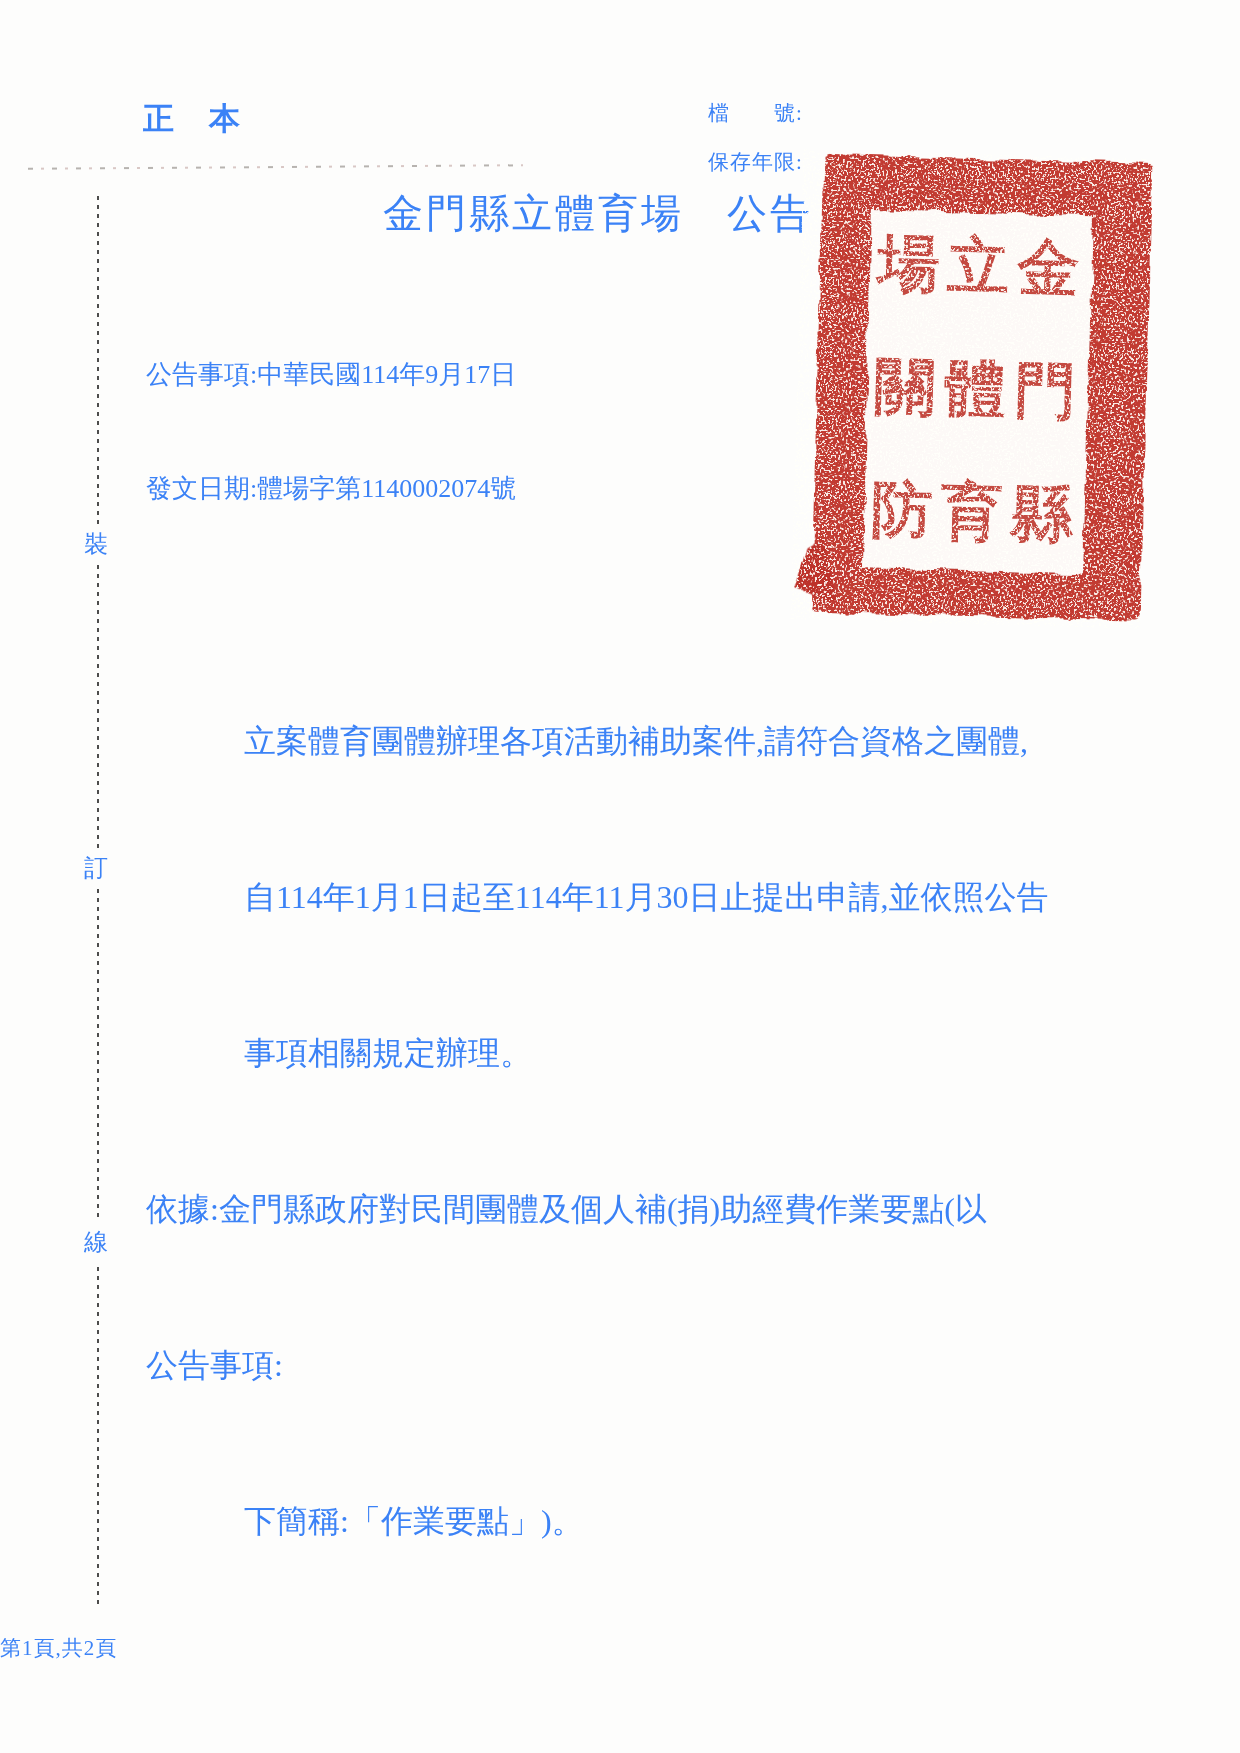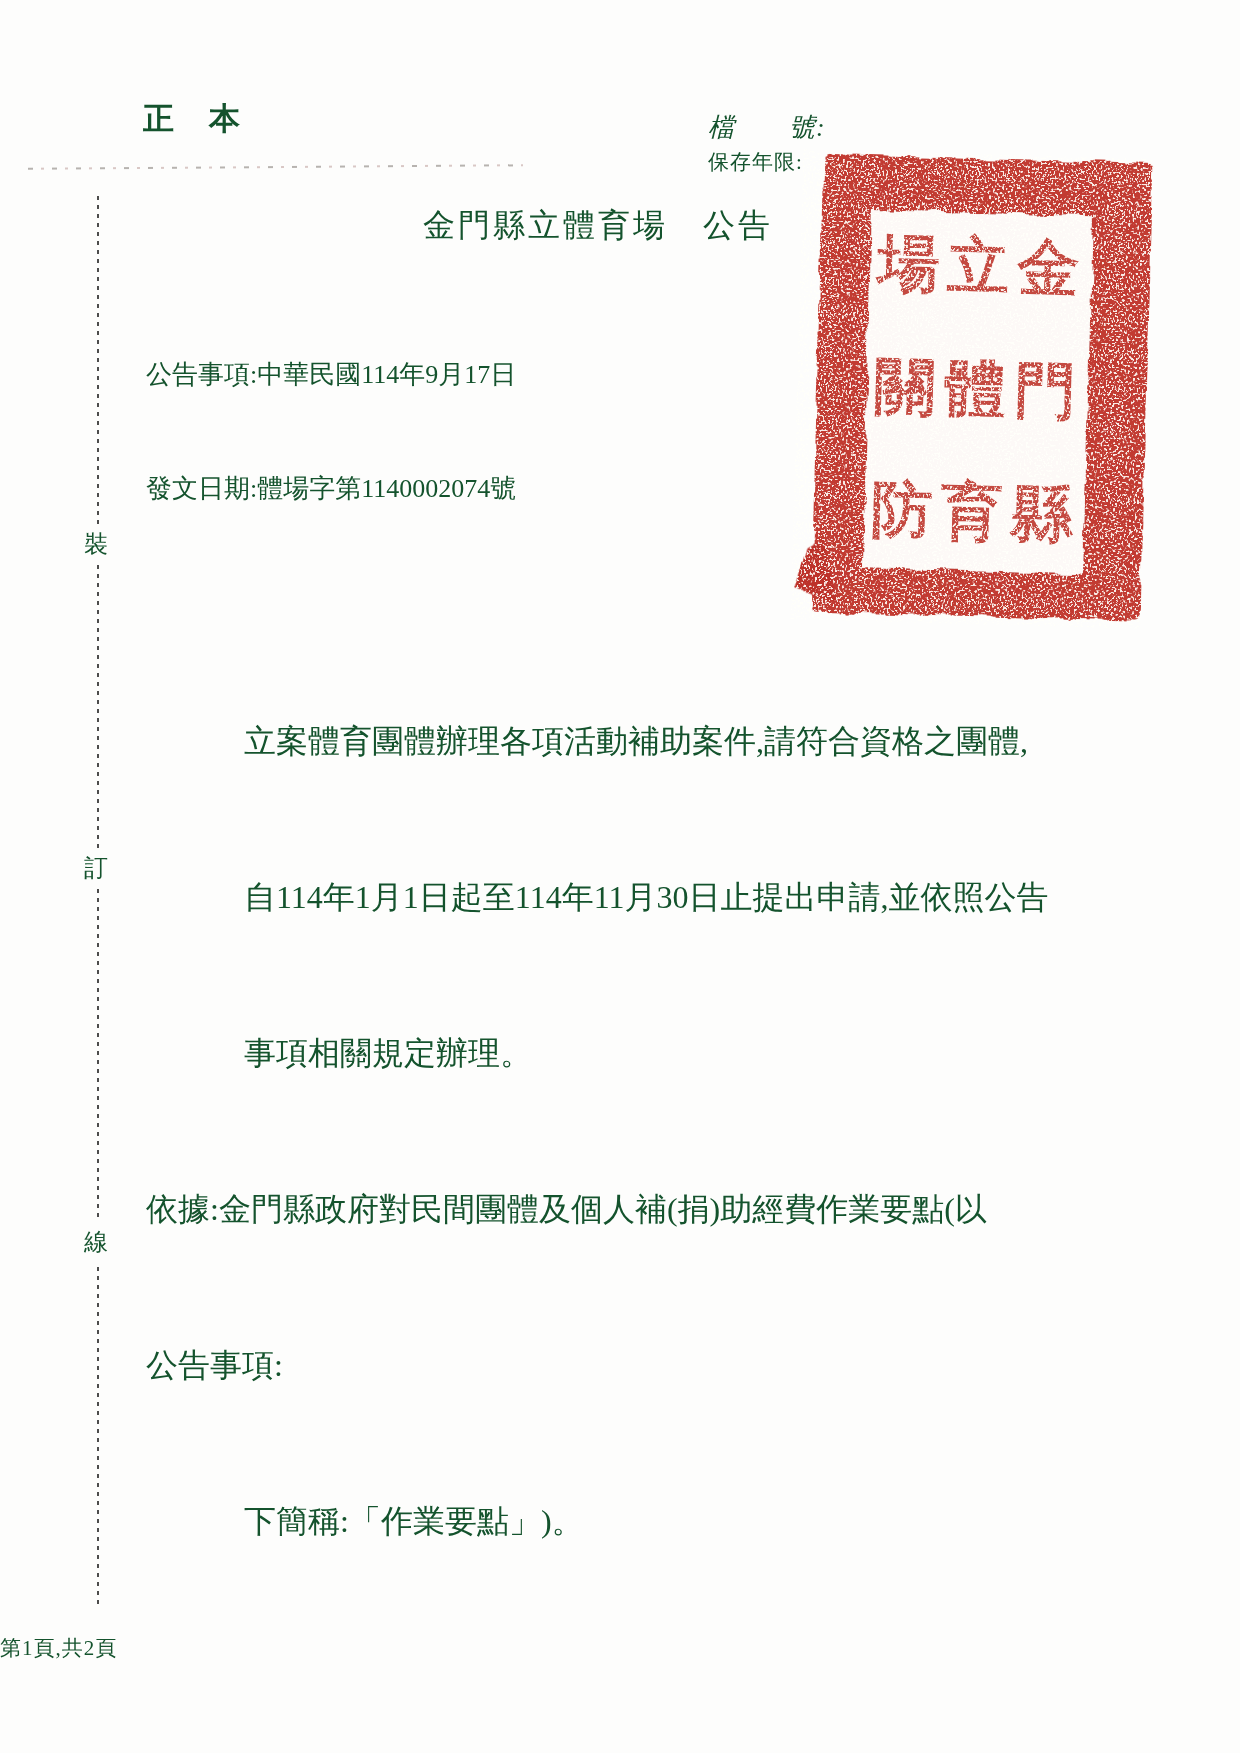--- a/index.html
+++ b/index.html
@@ -3,38 +3,38 @@
 <meta charset="utf-8">
 <style>
   html,body{margin:0;padding:0;background:#e8e8e8;}
   .page{
     position:relative;
     width:1240px;height:1753px;
     margin:0 auto;
     background:#fdfdfc;
     overflow:hidden;
     font-family:"Liberation Serif","DejaVu Serif",serif;
-    color:#14532d;
+    color:#3b82f6;
   }
   
   .copy-label{
     position:absolute;left:143px;top:98px;
     font-size:31px;font-weight:bold;letter-spacing:2px;white-space:pre;
   }
   .file-no{
-    position:absolute;left:708px;top:110px;
-    font-size:26px;white-space:pre;letter-spacing:1px;font-style:italic;
+    position:absolute;left:708px;top:99px;
+    font-size:21px;white-space:pre;letter-spacing:1px;
   }
   .retention{
     position:absolute;left:708px;top:148px;
     font-size:21px;white-space:pre;letter-spacing:1px;
   }
   .doc-title{
-    position:absolute;left:0;top:204px;width:1196px;margin:0;
-    text-align:center;font-size:32px;font-weight:normal;
+    position:absolute;left:0;top:186px;width:1196px;margin:0;
+    text-align:center;font-size:40px;font-weight:normal;
     letter-spacing:3px;white-space:pre;
   }
   .meta{
     position:absolute;left:146px;top:280px;
     font-size:26px;line-height:38px;white-space:pre;
   }
   
   .artifact{
     position:absolute;left:28px;top:166px;width:495px;height:2px;
     background:repeating-linear-gradient(90deg,

